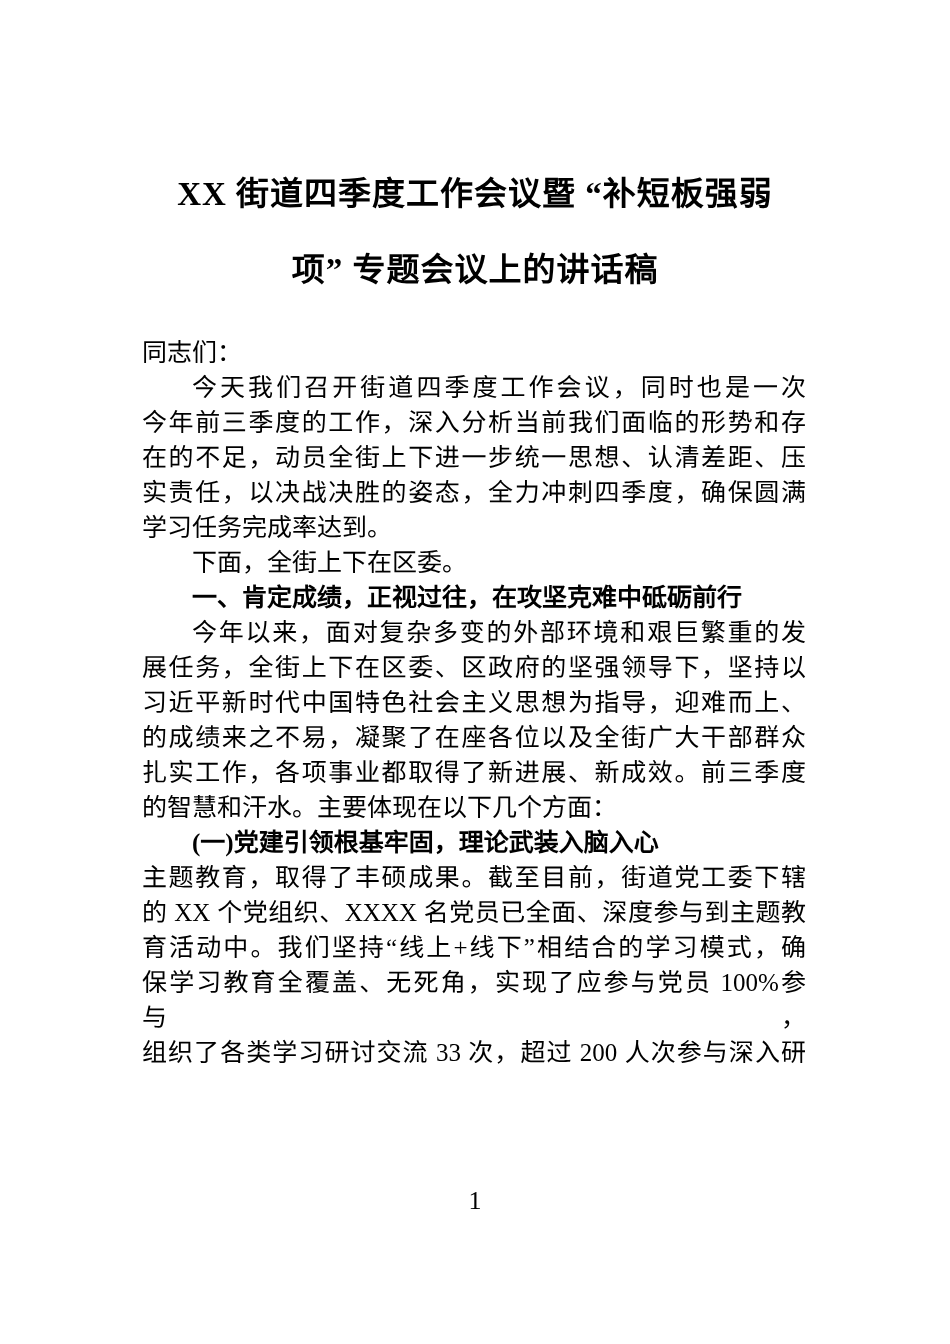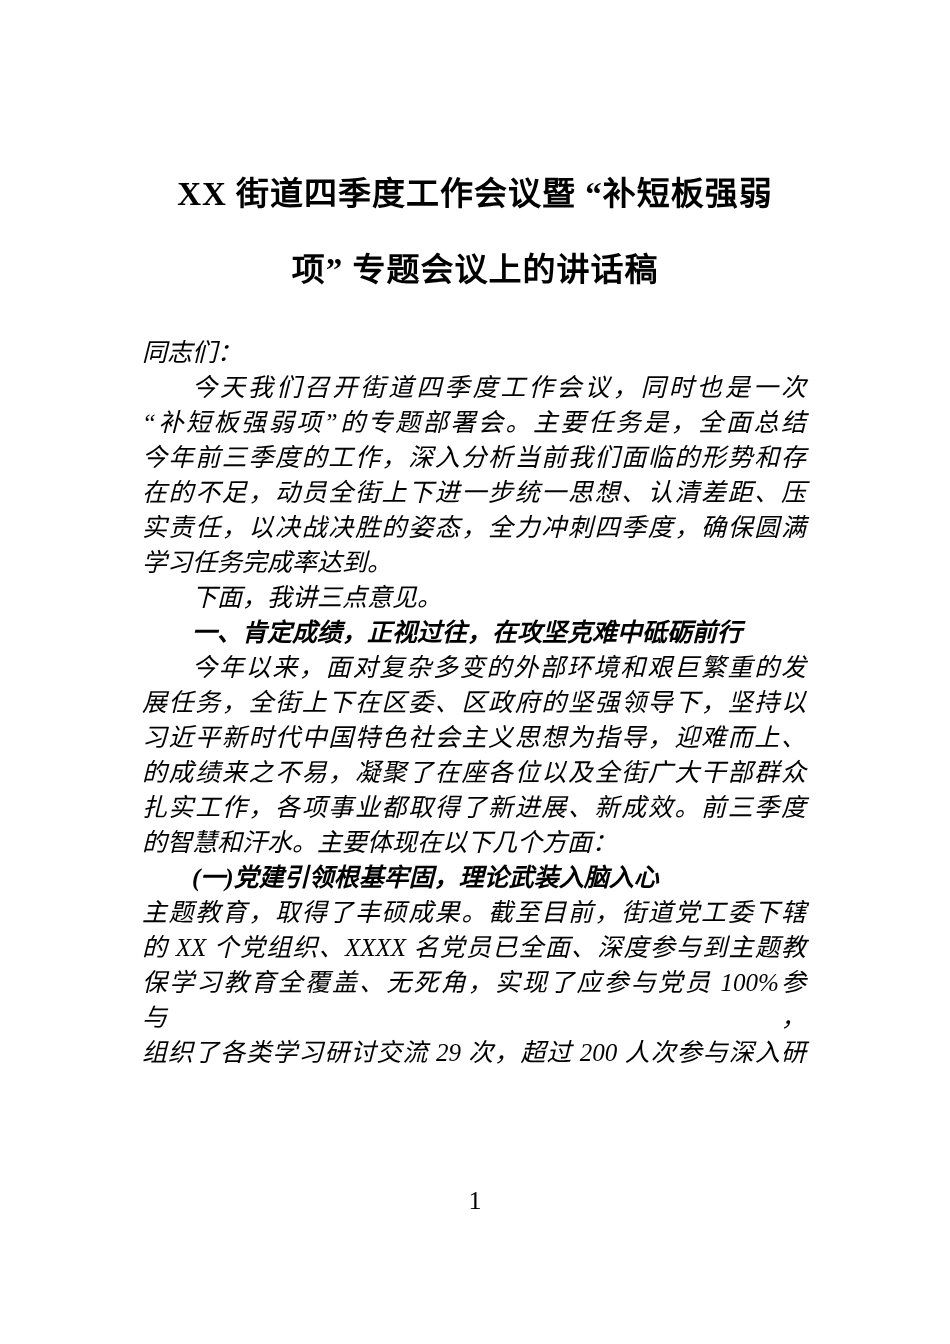--- a/index.html
+++ b/index.html
@@ -28,21 +28,20 @@
     font-weight: bold;
     letter-spacing: 1px;
   }
   .body-text {
     position: absolute;
     top: 335px;
     left: 142px;
     width: 664px;
     font-size: 25px;
     line-height: 35px;
-    font-style: italic;
   }
   .line {
     text-align: justify;
     text-align-last: justify;
   }
   .line.left {
     text-align: left;
     text-align-last: left;
   }
   .line.indent {
@@ -67,37 +66,37 @@
 <div class="page">
 
   <h1 class="title">
     <div class="title-line">XX 街道四季度工作会议暨 “补短板强弱</div>
     <div class="title-line">项” 专题会议上的讲话稿</div>
   </h1>
 
   <div class="body-text">
     <div class="line left">同志们：</div>
     <div class="line indent">今天我们召开街道四季度工作会议，同时也是一次</div>
-    <div class="line">“补短板强弱项”的专题部署会。主要任务是，全面总结</div>
     <div class="line">今年前三季度的工作，深入分析当前我们面临的形势和存</div>
     <div class="line">在的不足，动员全街上下进一步统一思想、认清差距、压</div>
     <div class="line">实责任，以决战决胜的姿态，全力冲刺四季度，确保圆满</div>
     <div class="line left">学习任务完成率达到。</div>
-    <div class="line left indent">下面，我讲三点意见。</div>
+    <div class="line left indent">下面，全街上下在区委。</div>
     <div class="line left indent heading">一、肯定成绩，正视过往，在攻坚克难中砥砺前行</div>
     <div class="line indent">今年以来，面对复杂多变的外部环境和艰巨繁重的发</div>
     <div class="line">展任务，全街上下在区委、区政府的坚强领导下，坚持以</div>
     <div class="line">习近平新时代中国特色社会主义思想为指导，迎难而上、</div>
     <div class="line">的成绩来之不易，凝聚了在座各位以及全街广大干部群众</div>
     <div class="line">扎实工作，各项事业都取得了新进展、新成效。前三季度</div>
     <div class="line left">的智慧和汗水。主要体现在以下几个方面：</div>
     <div class="line left indent heading">(一)党建引领根基牢固，理论武装入脑入心</div>
     <div class="line">主题教育，取得了丰硕成果。截至目前，街道党工委下辖</div>
     <div class="line">的 XX 个党组织、XXXX 名党员已全面、深度参与到主题教</div>
+    <div class="line">育活动中。我们坚持“线上+线下”相结合的学习模式，确</div>
     <div class="line">保学习教育全覆盖、无死角，实现了应参与党员 100%参与，</div>
-    <div class="line">组织了各类学习研讨交流 29 次，超过 200 人次参与深入研</div>
+    <div class="line">组织了各类学习研讨交流 33 次，超过 200 人次参与深入研</div>
   </div>
 
   <div class="footer">
     <span>1</span>
   </div>
 
 </div>
 
 </body></html>

